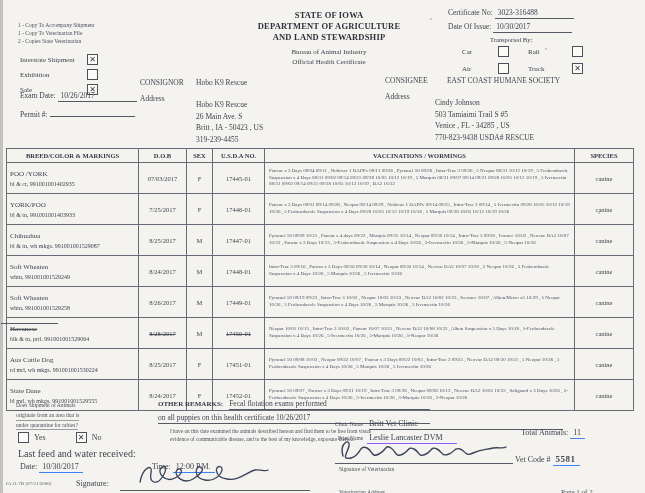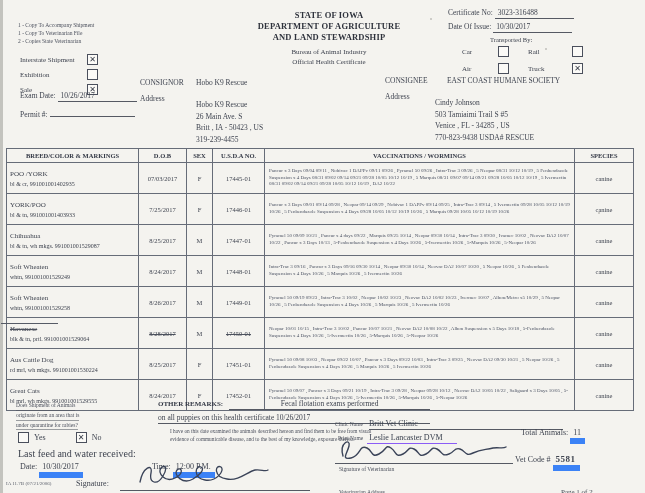--- a/index.html
+++ b/index.html
@@ -67,21 +67,21 @@
   .lastfeed{position:absolute;left:18px;top:448px;font-size:10px;}
   .datefield{position:absolute;left:20px;top:462px;font-size:8px;white-space:nowrap;}
   .timefield{position:absolute;left:152px;top:462px;font-size:8px;white-space:nowrap;}
   .formcode{position:absolute;left:6px;top:481px;font-size:5px;color:#5a5f6b;}
   .siglabel{position:absolute;left:76px;top:479px;font-size:8px;}
   .sigline{position:absolute;left:120px;top:490px;width:190px;border-bottom:1px solid #555963;}
   .sigsvg{position:absolute;left:134px;top:460px;}
 
   
   .remarks{position:absolute;left:158px;top:399px;width:272px;}
-  .remarks .r1{display:flex;align-items:baseline;text-align:center;}
+  .remarks .r1{display:flex;align-items:baseline;}
   .remarks .rlab{font-size:7px;font-weight:bold;color:#333845;white-space:nowrap;margin-right:6px;}
   .remarks .rv{font-size:7.5px;border-bottom:1px solid #555963;flex:1;padding-bottom:1px;}
   .remarks .r2{font-size:7.5px;border-bottom:1px solid #555963;margin-top:3px;padding-bottom:1px;}
   .remarks .para{font-size:5.3px;line-height:1.5;width:212px;margin:4px 0 0 12px;color:#4a4f5c;}
 
   
   .fr{position:absolute;left:335px;top:416px;width:304px;height:92px;}
   .fr .tinylab{font-size:5.5px;color:#4a4f5c;}
   .fr .val{font-size:8px;color:#39404e;}
   .fr .clinicrow{position:absolute;left:0;top:3px;display:flex;align-items:baseline;width:228px;}
@@ -91,21 +91,21 @@
   .fr .printrow .val{margin-left:4px;white-space:nowrap;}
   .fr .vetsig{position:absolute;left:0;top:20px;}
   .fr .vsline{position:absolute;left:0;top:47px;width:178px;border-bottom:1px solid #555963;}
   .fr .vslab{position:absolute;left:4px;top:50px;}
   .fr .vetcode{position:absolute;left:180px;top:38px;font-size:8px;white-space:nowrap;}
   .fr .vetcode b{font-size:9px;letter-spacing:.5px;}
   .fr .addrrow{position:absolute;left:0;top:58px;font-size:8px;white-space:nowrap;
                border-bottom:1px solid #555963;padding-bottom:1px;width:268px;}
   .fr .addrlab{position:absolute;left:4px;top:73px;}
   .fr .pagerow{position:absolute;left:226px;top:72px;font-size:7px;white-space:nowrap;}
-  .uv{border-bottom:6px solid #3b82f6;padding:16px 4px 1px 3px;}
+  .uv{border-bottom:1px solid #3b82f6;padding:16px 4px 1px 3px;}
 </style>
 </head>
 <body>
 
 <div class="page">
   <div class="scan-edge"></div>
   <div class="speck" style="left:430px;top:18px;width:2px;height:2px;"></div>
   <div class="speck" style="left:545px;top:48px;width:2px;height:2px;"></div>
   <div class="speck" style="left:598px;top:212px;width:2px;height:2px;"></div>
 
@@ -289,21 +289,21 @@
             <div class="mark">rd mrl, wh mkgs.  991001001530224</div>
           </td>
           <td class="c-dob strike">8/25/2017</td>
           <td class="c-sex">F</td>
           <td class="c-usda strike">17451-01</td>
           <td class="c-vacc">Pyramel 50 09/08 10/03 , Neopar 09/22 10/07 , Pancur x 3 Days 09/22 10/03 , Intra-Trac 3 09/25 , Neovac DA2 09/30 10/21 , 5  Neopar 10/26 , 5  Fenbendazole Suspension x 4 Days 10/26 , 5  Marquis 10/26 , 5  Ivermectin 10/26</td>
           <td class="c-species">canine</td>
         </tr>
         <tr class="">
           <td class="c-breed">
-            <div class="breed strike">Great Cats</div>
+            <div class="breed strike">State Dane</div>
             <div class="mark">bl mrl, wh mkgs.  991001001529555</div>
           </td>
           <td class="c-dob strike">8/24/2017</td>
           <td class="c-sex">F</td>
           <td class="c-usda strike">17452-01</td>
           <td class="c-vacc">Pyramel 50 09/07 , Pancur x 3 Days 09/21 10/19 , Intra-Trac 3 09/28 , Neopar 09/28 10/12 , Neovac DA2 10/05 10/22 , Saligaard x 3 Days 10/05 , 5-Fenbendazole Suspension x 4 Days 10/26 , 5-Ivermectin 10/26 , 5-Marquis 10/26 , 5-Neopar 10/26</td>
           <td class="c-species">canine</td>
         </tr>
       </tbody>
   </table>

